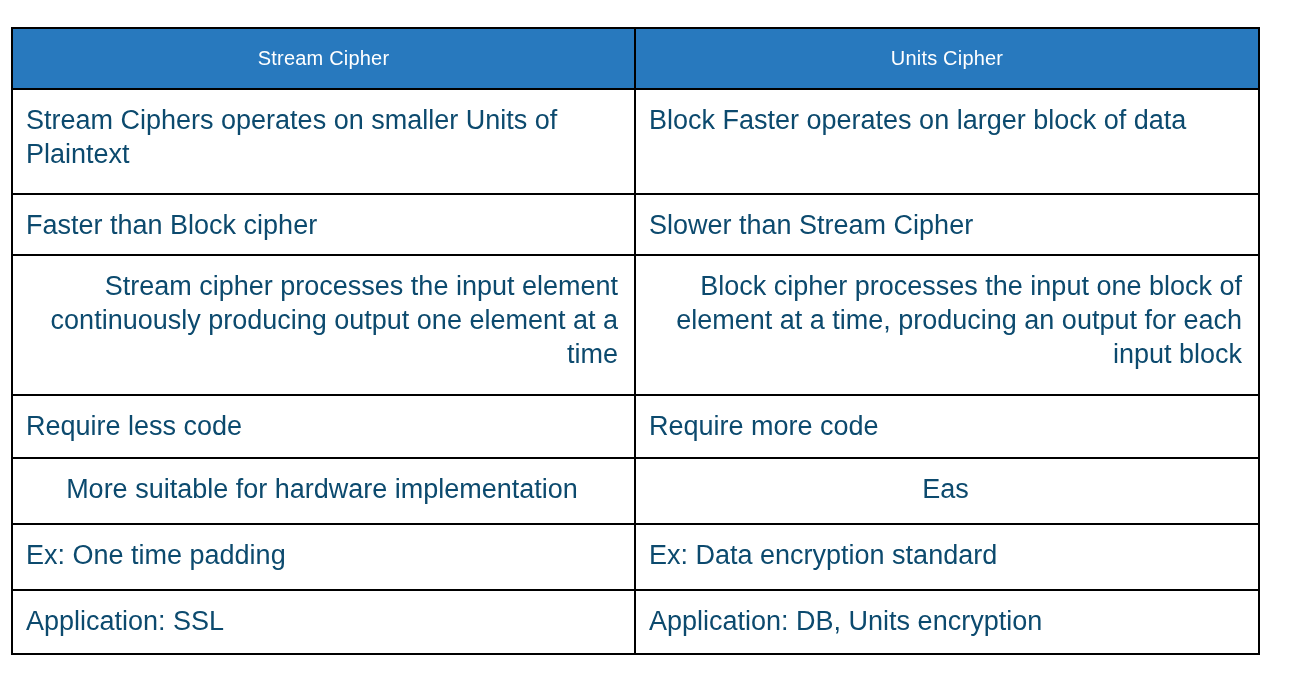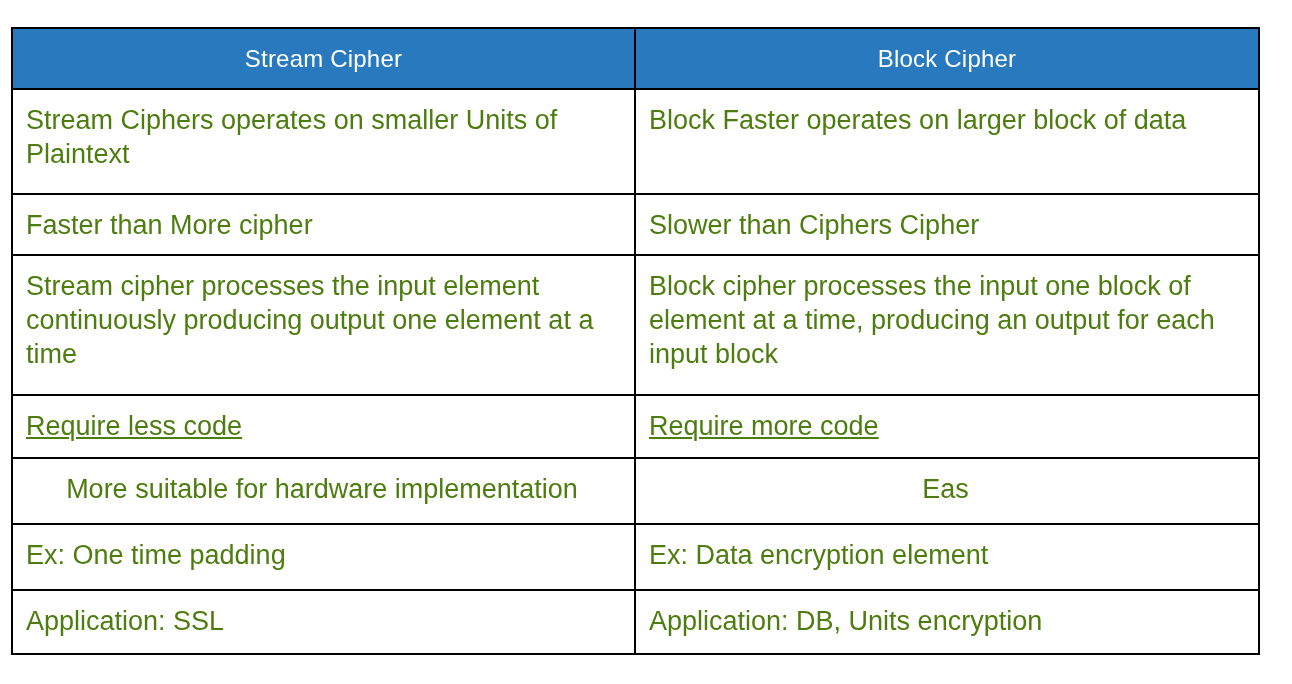--- a/index.html
+++ b/index.html
@@ -27,85 +27,85 @@
     background: #ffffff;
   }
   table.compare col.c1 { width: 623px; }
   table.compare col.c2 { width: 624px; }
   table.compare th, table.compare td {
     border: 2px solid #000000;
   }
   table.compare th {
     background: #2879BE;
     color: #ffffff;
-    font-size: 24px;
+    font-size: 20px;
     font-weight: 400;
     text-align: center;
     vertical-align: middle;
     height: 59px;
     padding: 0 10px;
     letter-spacing: 0.2px;
   }
   table.compare td {
-    color: #4d7c0f;
+    color: #0c4a6e;
     font-size: 27px;
     line-height: 34px;
     text-align: left;
     vertical-align: top;
     padding: 13px 16px 10px 13px;
     background: #ffffff;
   }
   
   tbody tr:nth-child(1) td { height: 80px; }   
   tbody tr:nth-child(2) td { height: 36px; }   
-  tbody tr:nth-child(3) td { height: 115px; }  
-  tbody tr:nth-child(4) td { height: 38px; text-decoration: underline; }   
+  tbody tr:nth-child(3) td { height: 115px; text-align: right; }  
+  tbody tr:nth-child(4) td { height: 38px; }   
   tbody tr:nth-child(5) td { height: 41px; text-align: center; }   
   tbody tr:nth-child(6) td { height: 41px; }   
   tbody tr:nth-child(7) td { height: 39px; }   
 </style>
 </head>
 <body>
 
 <div class="page">
   <table class="compare">
     <colgroup>
         <col class="c1">
         <col class="c2">
       </colgroup>
     <thead>
       <tr>
         <th>Stream Cipher</th>
-        <th>Block Cipher</th>
+        <th>Units Cipher</th>
       </tr>
     </thead>
     <tbody>
       <tr>
         <td>Stream Ciphers operates on smaller Units of Plaintext</td>
         <td>Block Faster operates on larger block of data</td>
       </tr>
       <tr>
-        <td>Faster than More cipher</td>
-        <td>Slower than Ciphers Cipher</td>
+        <td>Faster than Block cipher</td>
+        <td>Slower than Stream Cipher</td>
       </tr>
       <tr>
         <td>Stream cipher processes the input element continuously producing output one element at a time</td>
         <td>Block cipher processes the input one block of element at a time, producing an output for each input block</td>
       </tr>
       <tr>
         <td>Require less code</td>
         <td>Require more code</td>
       </tr>
       <tr>
         <td>More suitable for hardware implementation</td>
         <td>Eas</td>
       </tr>
       <tr>
         <td>Ex: One time padding</td>
-        <td>Ex: Data encryption element</td>
+        <td>Ex: Data encryption standard</td>
       </tr>
       <tr>
         <td>Application: SSL</td>
         <td>Application: DB, Units encryption</td>
       </tr>
     </tbody>
   </table>
 </div>
 
 </body></html>

